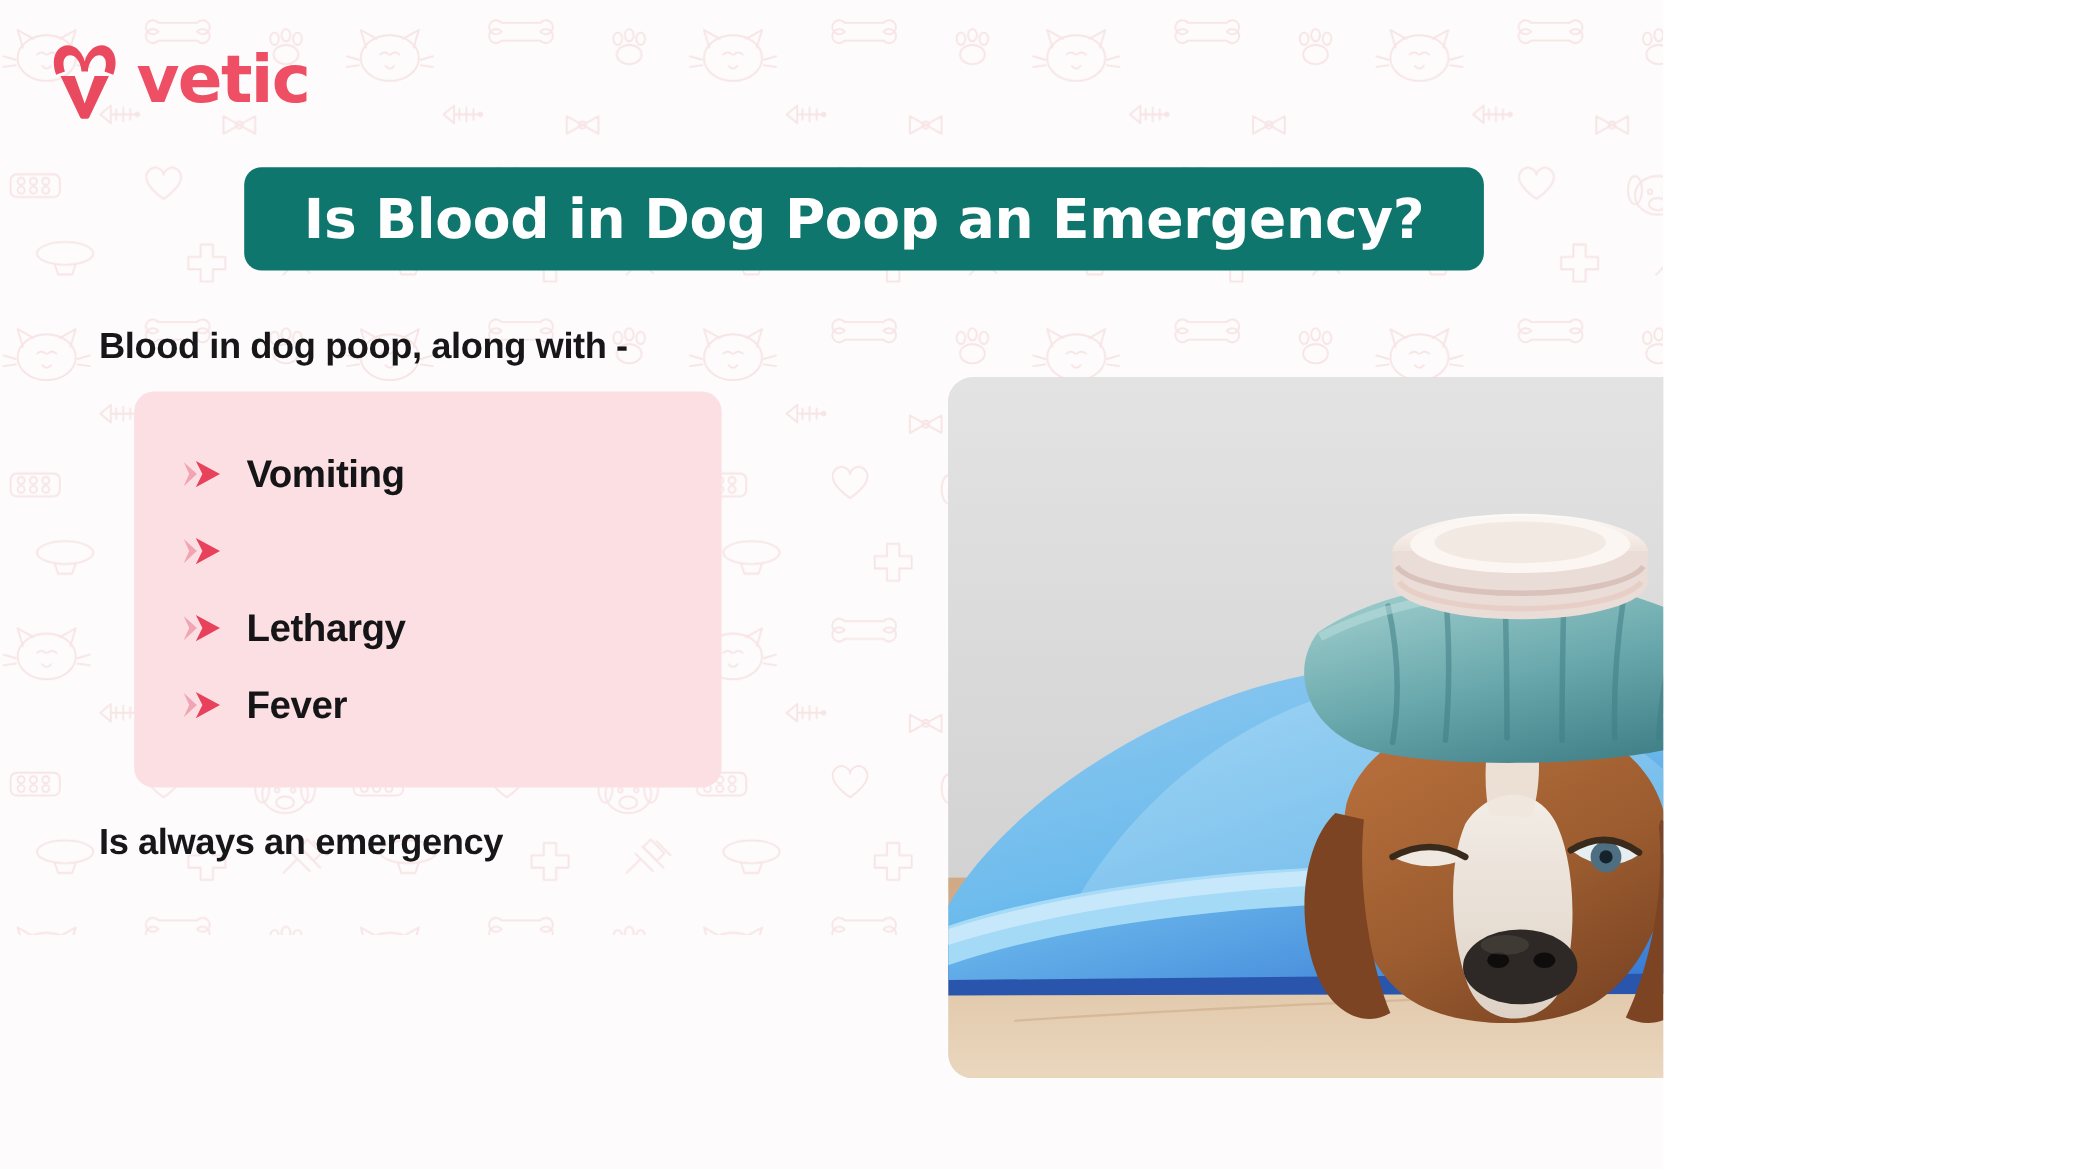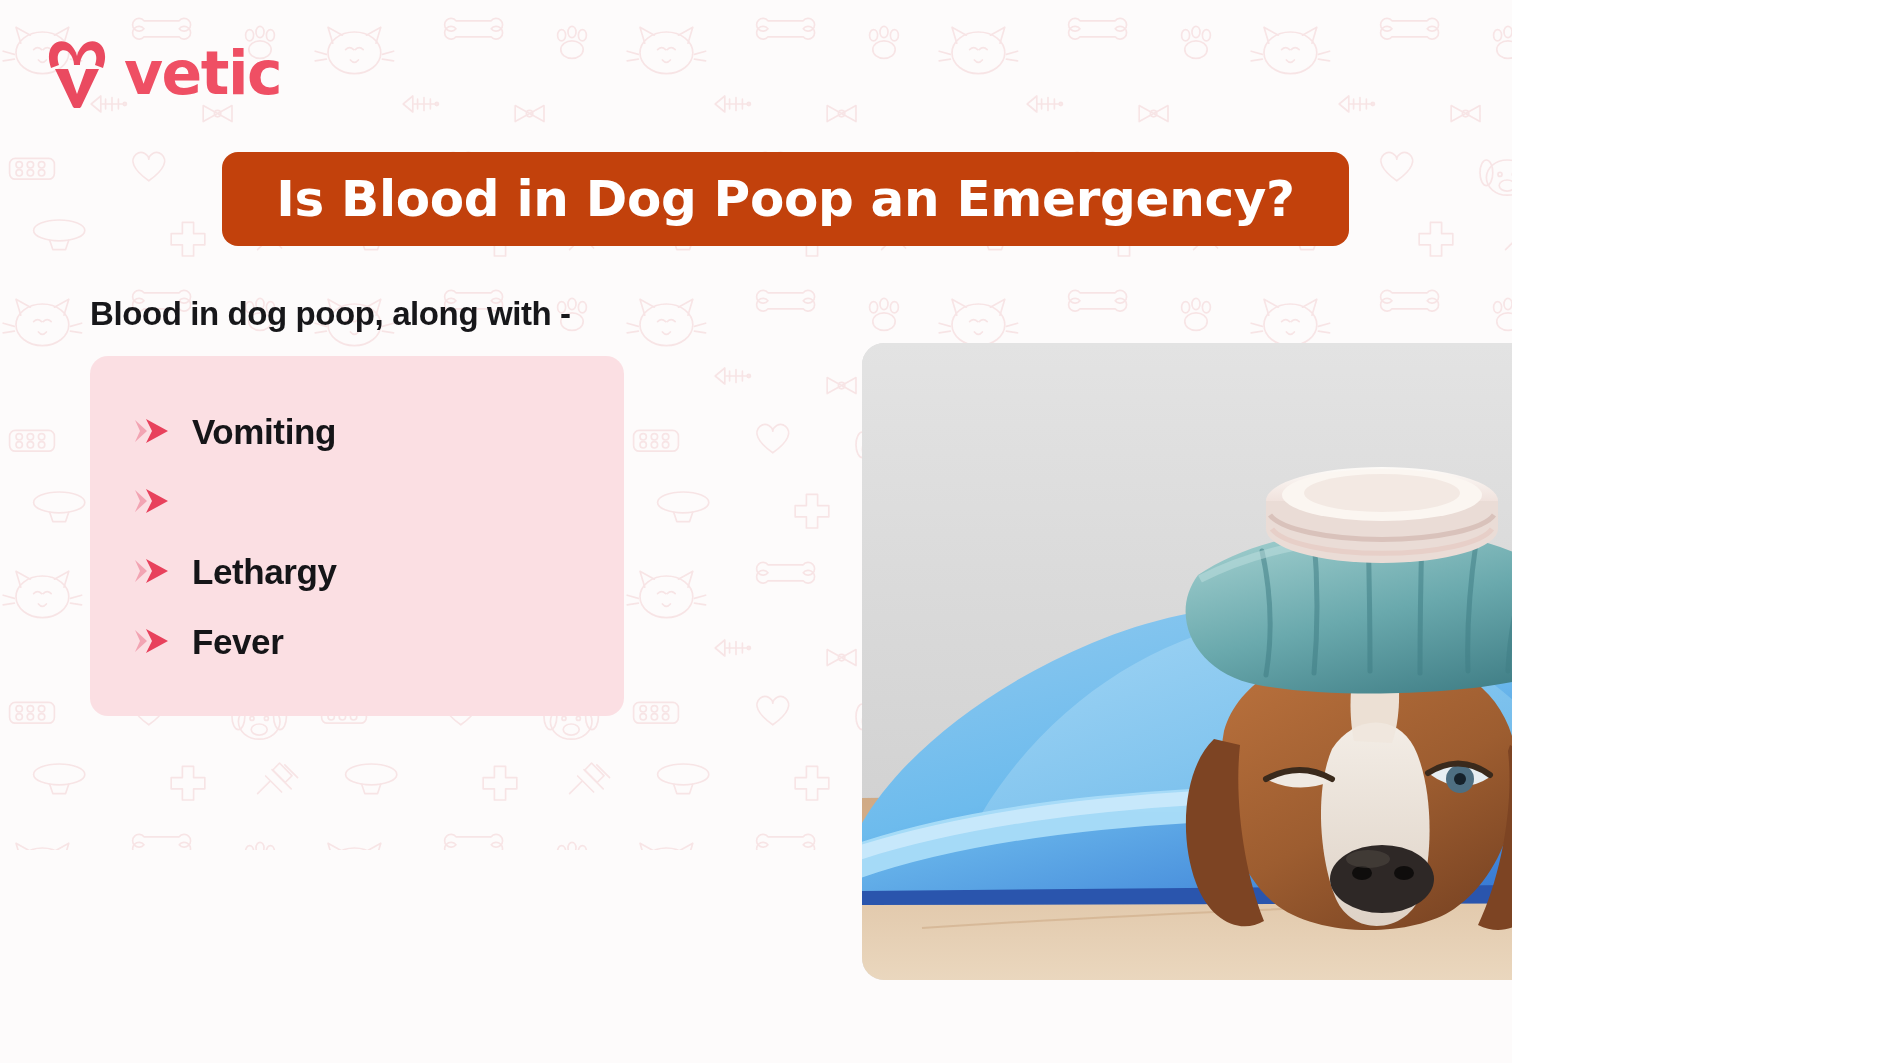--- a/index.html
+++ b/index.html
@@ -45,21 +45,21 @@
     color:#ef4f64;
     line-height:1;
     font-family:"DejaVu Sans", sans-serif;
   }
 
   
   #title-banner {
     position:absolute;
     left:222px; top:152px;
     width:1127px; height:94px;
-    background:#c2410c;
+    background:#0f766e;
     border-radius:16px;
     display:flex;
     align-items:center;
     justify-content:center;
     padding:0 34px;
   }
   #title-banner .title-text {
     color:#ffffff;
     font-size:50px;
     font-weight:700;
@@ -82,20 +82,21 @@
     letter-spacing:-.4px;
     margin-bottom:23px;
     font-family:"Liberation Sans", sans-serif;
   }
 
   #symptom-card {
     width:534px;
     background:#fbdfe3;
     border-radius:18px;
     padding:40px 0 40px 0;
+    margin-left:32px;
   }
 
   .symptom-row {
     display:flex;
     align-items:center;
     gap:22px;
     padding:0 0 0 44px;
     height:70px;
   }
   .symptom-row .bullet { width:36px; height:30px; flex:none; display:block; }
@@ -259,20 +260,21 @@
       <div class="symptom-row">
         <svg class="bullet" viewBox="0 0 36 30" xmlns="http://www.w3.org/2000/svg">
           <path d="M1 4 L13 15 L1 26 L6 15 Z" fill="#f2a4b3"></path>
           <path d="M12 3 L34 15 L12 27 L18 15 Z" fill="#e8415c"></path>
         </svg>
         <span class="label">Fever</span>
       </div>
 
     </div>
 
+    <div id="outro-line">Is always an emergency</div>
   </div>
 
   <div id="photo-card">
     <svg viewBox="0 0 898 637" preserveAspectRatio="xMidYMid slice" xmlns="http://www.w3.org/2000/svg">
       <defs>
         <linearGradient id="wallg" x1="0" y1="0" x2="0" y2="1">
           <stop offset="0" stop-color="#e3e3e3"></stop>
           <stop offset="1" stop-color="#d2d2d2"></stop>
         </linearGradient>
         <linearGradient id="floorg" x1="0" y1="0" x2="0" y2="1">

